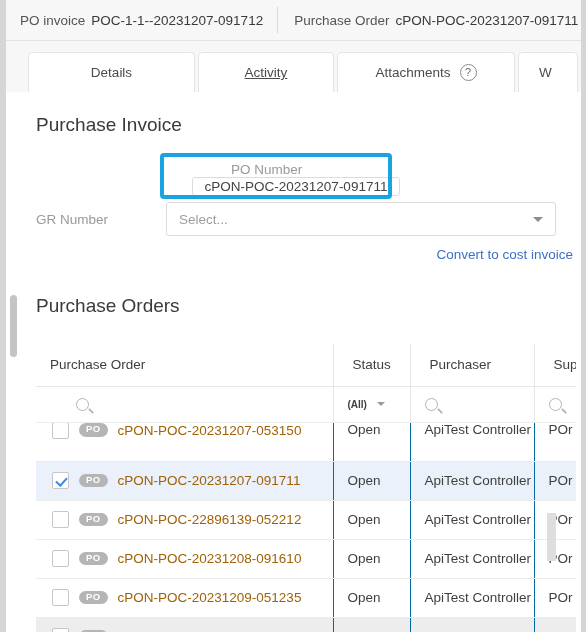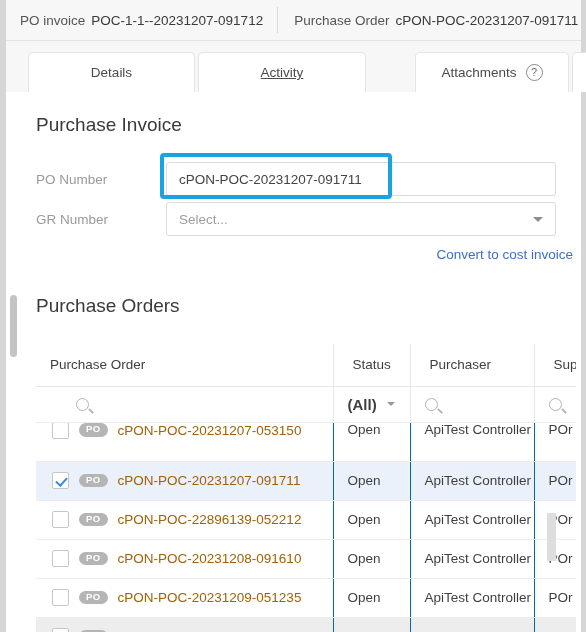--- a/index.html
+++ b/index.html
@@ -69,22 +69,22 @@
     border-bottom: none;
     border-radius: 5px 5px 0 0;
     display: flex; align-items: center; justify-content: center;
     gap: 9px;
     font-size: 13.5px;
     color: #4b4b4b;
     height: 40px;
     margin-right: 3px;
   }
   .tab-details   { width: 167px; }
-  .tab-activity  { width: 168px; text-decoration: underline; }
-  .tab-attach    { width: 154px; margin-left: 46px; }
+  .tab-activity  { width: 136px; text-decoration: underline; }
+  .tab-attach    { width: 178px; }
   .tab-more      { width: 60px; justify-content: flex-start; padding-left: 20px; }
   .help-circle {
     width: 17px; height: 17px; border-radius: 50%;
     border: 1px solid #8a8a8a;
     display: inline-flex; align-items: center; justify-content: center;
     font-size: 11px; color: #6f6f6f; line-height: 1;
   }
 
   
   .content {
@@ -101,21 +101,21 @@
   }
   .title-invoice { position: absolute; left: 30px; top: 22px; }
   .title-orders  { position: absolute; left: 30px; top: 203px; }
 
   
   .form-row {
     position: absolute; left: 30px;
     width: 520px; height: 34px;
     display: flex; align-items: center;
   }
-  .row-po { top: 70px; }
+  .row-po { top: 70px; flex-direction: column; }
   .row-gr { top: 110px; }
   .field-label {
     width: 130px;
     font-size: 13.5px;
     color: #9a9a9a;
   }
   .field-box {
     flex: 1;
     height: 34px;
     border: 1px solid #dcdcdc;
@@ -204,21 +204,21 @@
   .mag::after {
     content: ""; position: absolute;
     width: 1.6px; height: 6px;
     background: #b4b4b4;
     right: -2px; bottom: -5px;
     transform: rotate(-45deg);
     transform-origin: top;
   }
   .all-filter {
     display: flex; align-items: center; gap: 10px;
-    font-size: 15px; color: #3f3f3f; font-weight: bold;
+    font-size: 10px; color: #3f3f3f; font-weight: bold;
   }
   .all-caret {
     width: 0; height: 0;
     border-left: 4px solid transparent;
     border-right: 4px solid transparent;
     border-top: 4px solid #9a9a9a;
   }
 
   
   .tbl tbody tr.data-row td {

